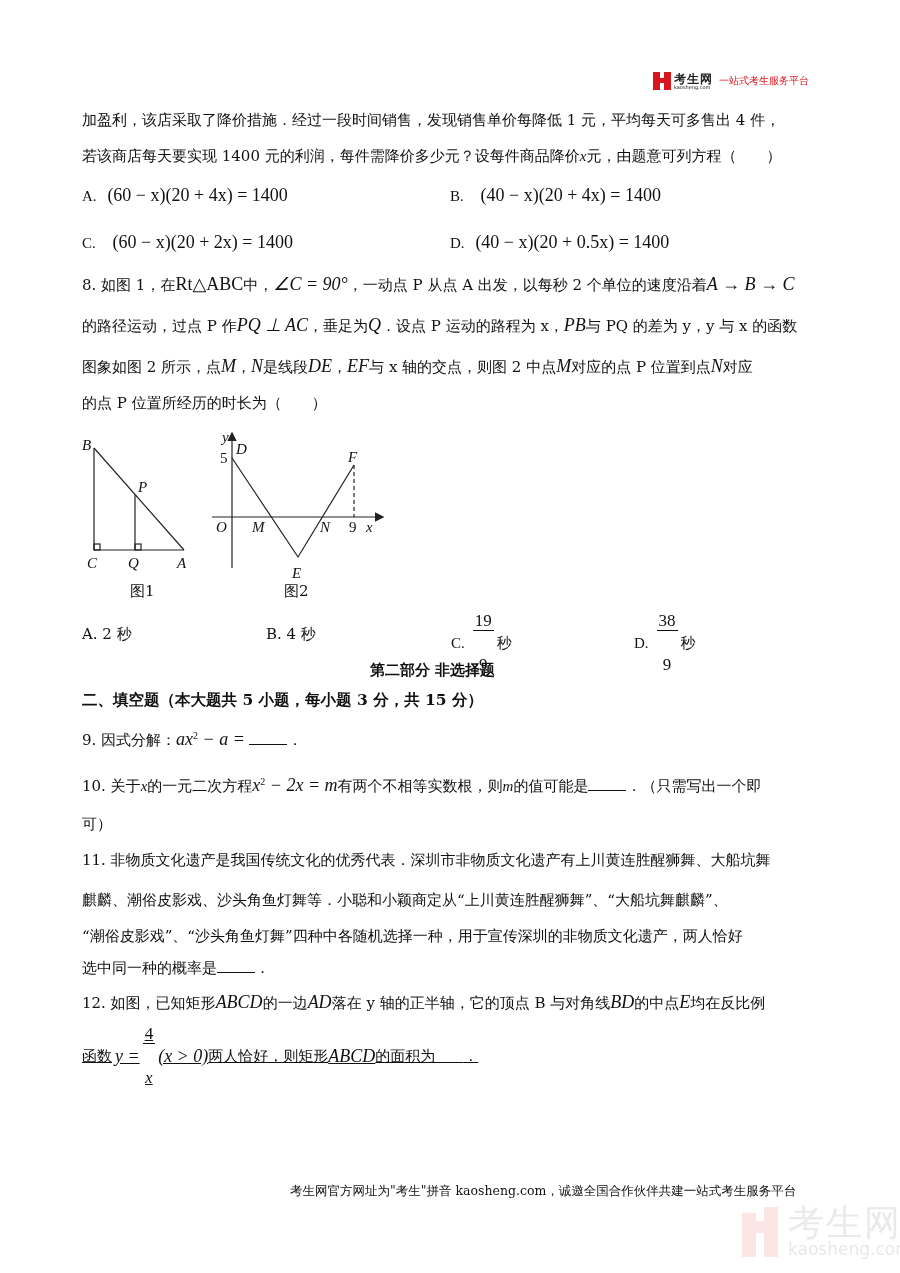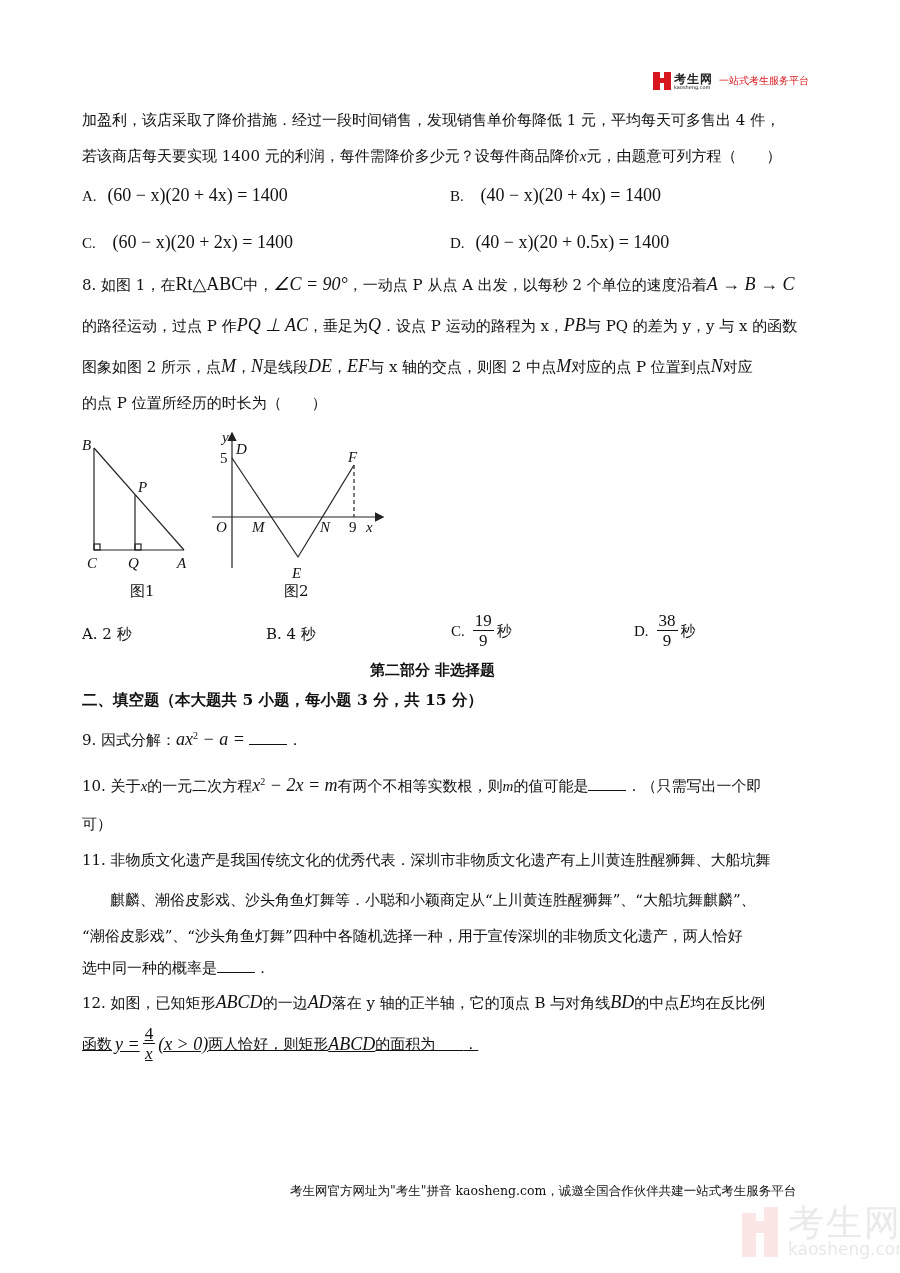--- a/index.html
+++ b/index.html
@@ -5,21 +5,21 @@
   html, body { margin: 0; padding: 0; background: #ffffff; }
   body { width: 900px; height: 1273px; position: relative; overflow: hidden;
          font-family: "DejaVu Serif", "Liberation Serif", serif; color: #111; }
   .abs { position: absolute; }
   .line { position: absolute; left: 82px; font-size: 15px; white-space: nowrap; line-height: 20px; }
   .it { font-family: "Liberation Serif", serif; font-style: italic; }
   .rm { font-family: "Liberation Serif", serif; }
   .math { font-family: "Liberation Serif", serif; font-size: 18px; }
   .blank { display: inline-block; width: 38px; border-bottom: 1px solid #111; height: 14px; vertical-align: baseline; }
   .blank.short { width: 28px; }
-  .frac { display: inline-flex; flex-direction: column; align-items: center; vertical-align: middle; font-family: "Liberation Serif", serif; font-size: 17px; line-height: 19px; margin: 0 3px; }
+  .frac { display: inline-flex; flex-direction: column; align-items: center; vertical-align: middle; font-family: "Liberation Serif", serif; font-size: 17px; line-height: 19px; margin: 0 3px; gap: 24px; }
   .frac .num { border-bottom: 1px solid #111; padding: 0 2px; }
   .bold { font-weight: bold; }
   
   .logo { position: absolute; left: 653px; top: 72px; display: flex; align-items: center; }
   .logo-mark { width: 18px; height: 18px; position: relative; margin-right: 3px; }
   .logo-mark .bar1 { position: absolute; left: 0; top: 0; width: 7px; height: 18px; background: #d7161e; }
   .logo-mark .bar2 { position: absolute; right: 0; top: 0; width: 7px; height: 18px; background: #d7161e; }
   .logo-mark .mid { position: absolute; left: 7px; top: 6px; width: 4px; height: 5px; background: #d7161e; }
   .logo-text { display: flex; flex-direction: column; line-height: 1; }
   .logo-cn { font-family: "DejaVu Sans", sans-serif; font-size: 12px; font-weight: bold; color: #222; letter-spacing: 1px; }
@@ -159,21 +159,21 @@
 <div class="line" style="top:726px;">
   <span>9. 因式分解：</span><span class="math it">ax</span><sup class="rm" style="font-size:10px;">2</sup><span class="math it"> − a = </span><span class="blank"></span><span>．</span>
 </div>
 
 <div class="line" style="top:772px;">
   <span>10. 关于</span><span class="it rm">x</span><span>的一元二次方程</span><span class="math it">x</span><sup class="rm" style="font-size:10px;">2</sup><span class="math it"> − 2x = m</span><span>有两个不相等实数根，则</span><span class="it rm">m</span><span>的值可能是</span><span class="blank"></span><span>．（只需写出一个即</span>
 </div>
 <div class="line" style="top:814px;">可）</div>
 
 <div class="line" style="top:850px;">11. 非物质文化遗产是我国传统文化的优秀代表．深圳市非物质文化遗产有上川黄连胜醒狮舞、大船坑舞</div>
-<div class="line" style="top:890px;margin-left:28px;">麒麟、潮俗皮影戏、沙头角鱼灯舞等．小聪和小颖商定从“上川黄连胜醒狮舞”、“大船坑舞麒麟”、</div>
+<div class="line" style="top:890px;">麒麟、潮俗皮影戏、沙头角鱼灯舞等．小聪和小颖商定从“上川黄连胜醒狮舞”、“大船坑舞麒麟”、</div>
 <div class="line" style="top:926px;">“潮俗皮影戏”、“沙头角鱼灯舞”四种中各随机选择一种，用于宣传深圳的非物质文化遗产，两人恰好</div>
 <div class="line" style="top:958px;">
   <span>选中同一种的概率是</span><span class="blank"></span><span>．</span>
 </div>
 
 <div class="line" style="top:992px;">
   <span>12. 如图，已知矩形</span><span class="math it">ABCD</span><span>的一边</span><span class="math it">AD</span><span>落在 y 轴的正半轴，它的顶点 B 与对角线</span><span class="math it">BD</span><span>的中点</span><span class="math it">E</span><span>均在反比例</span>
 </div>
 <div class="line" style="top:1024px; display:flex; align-items:center; line-height:20px;text-decoration:underline;">
   <span>函数</span>

